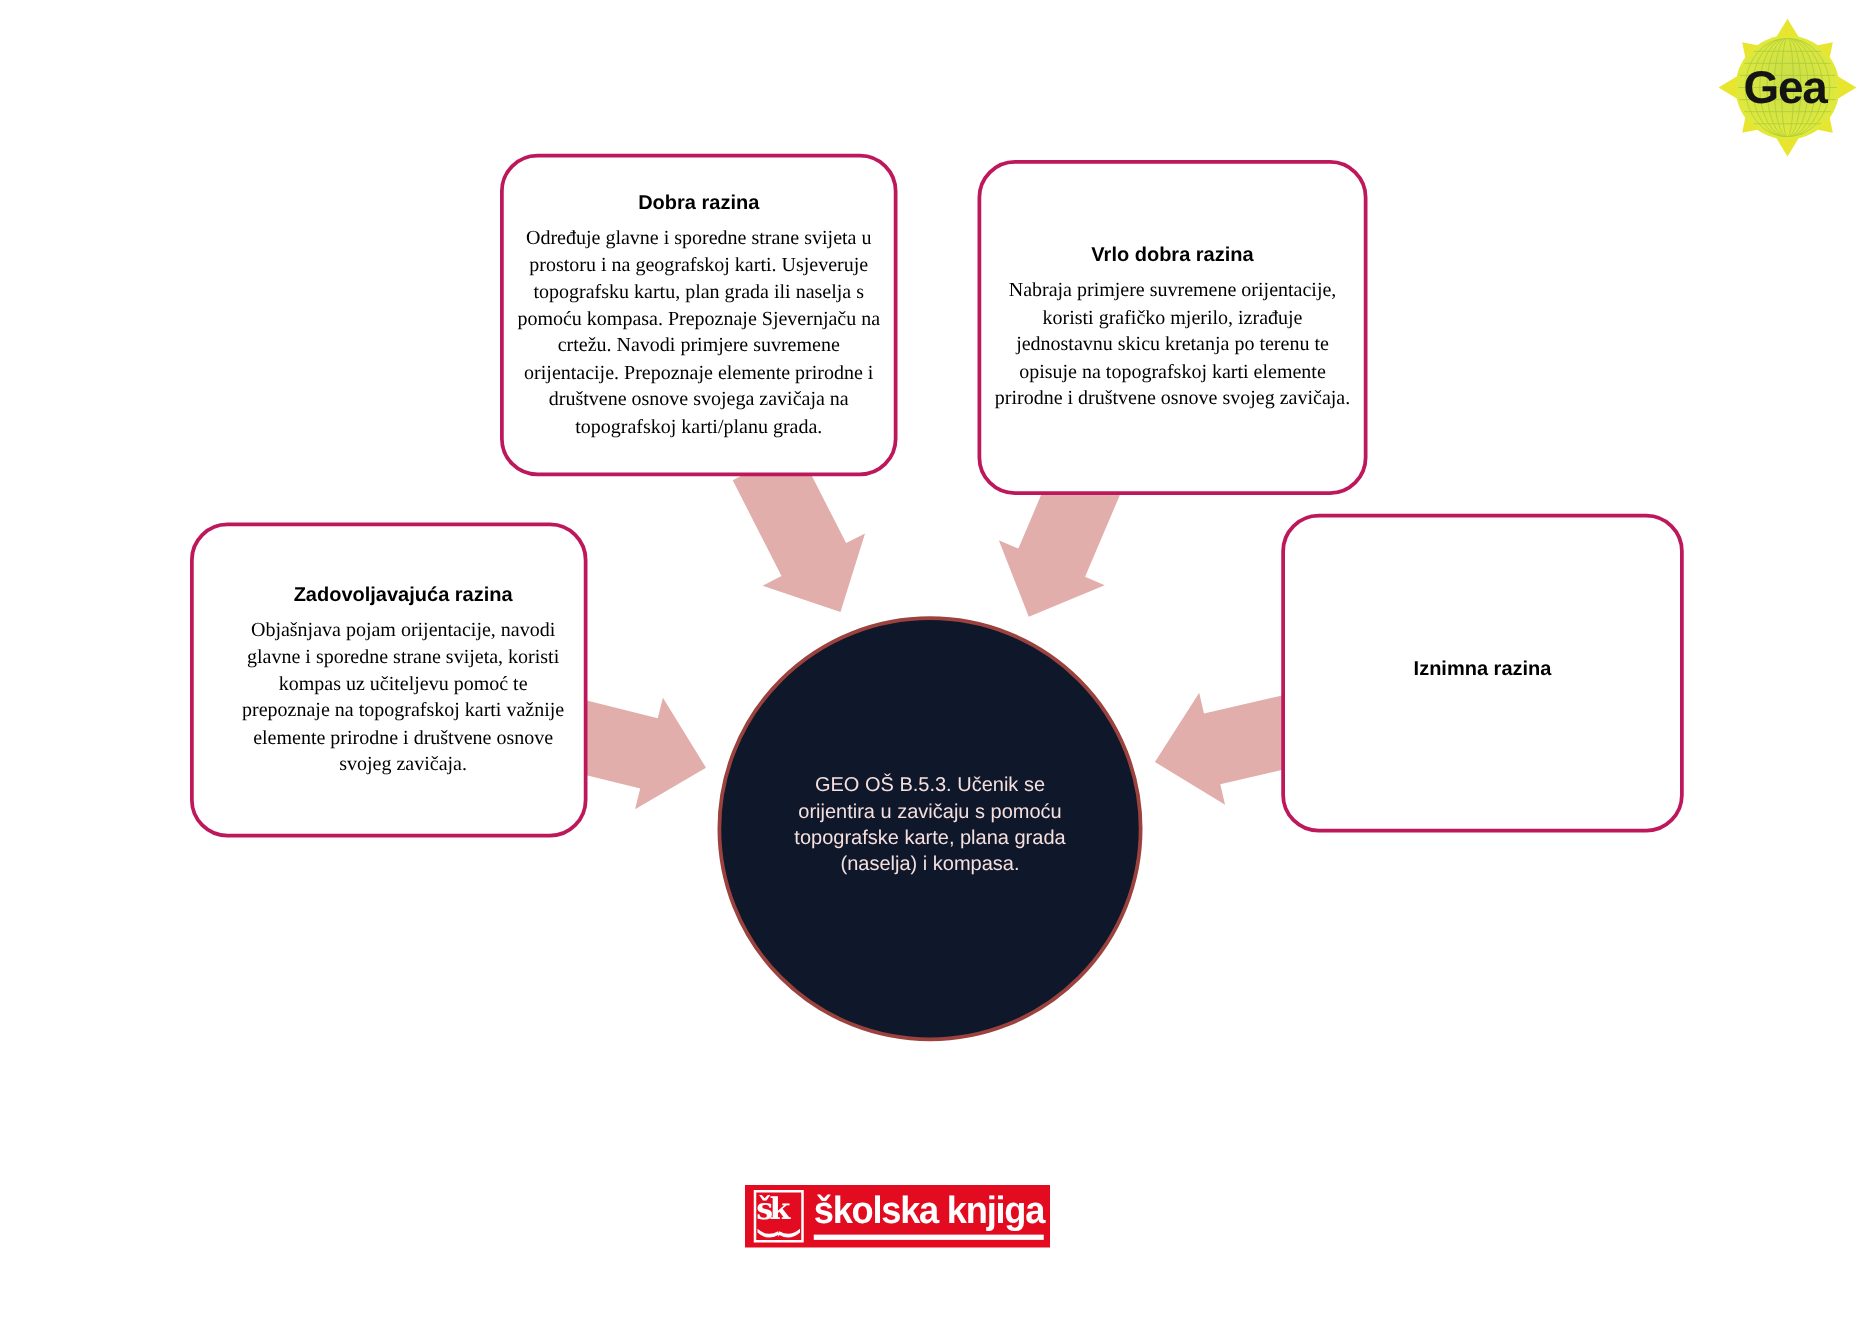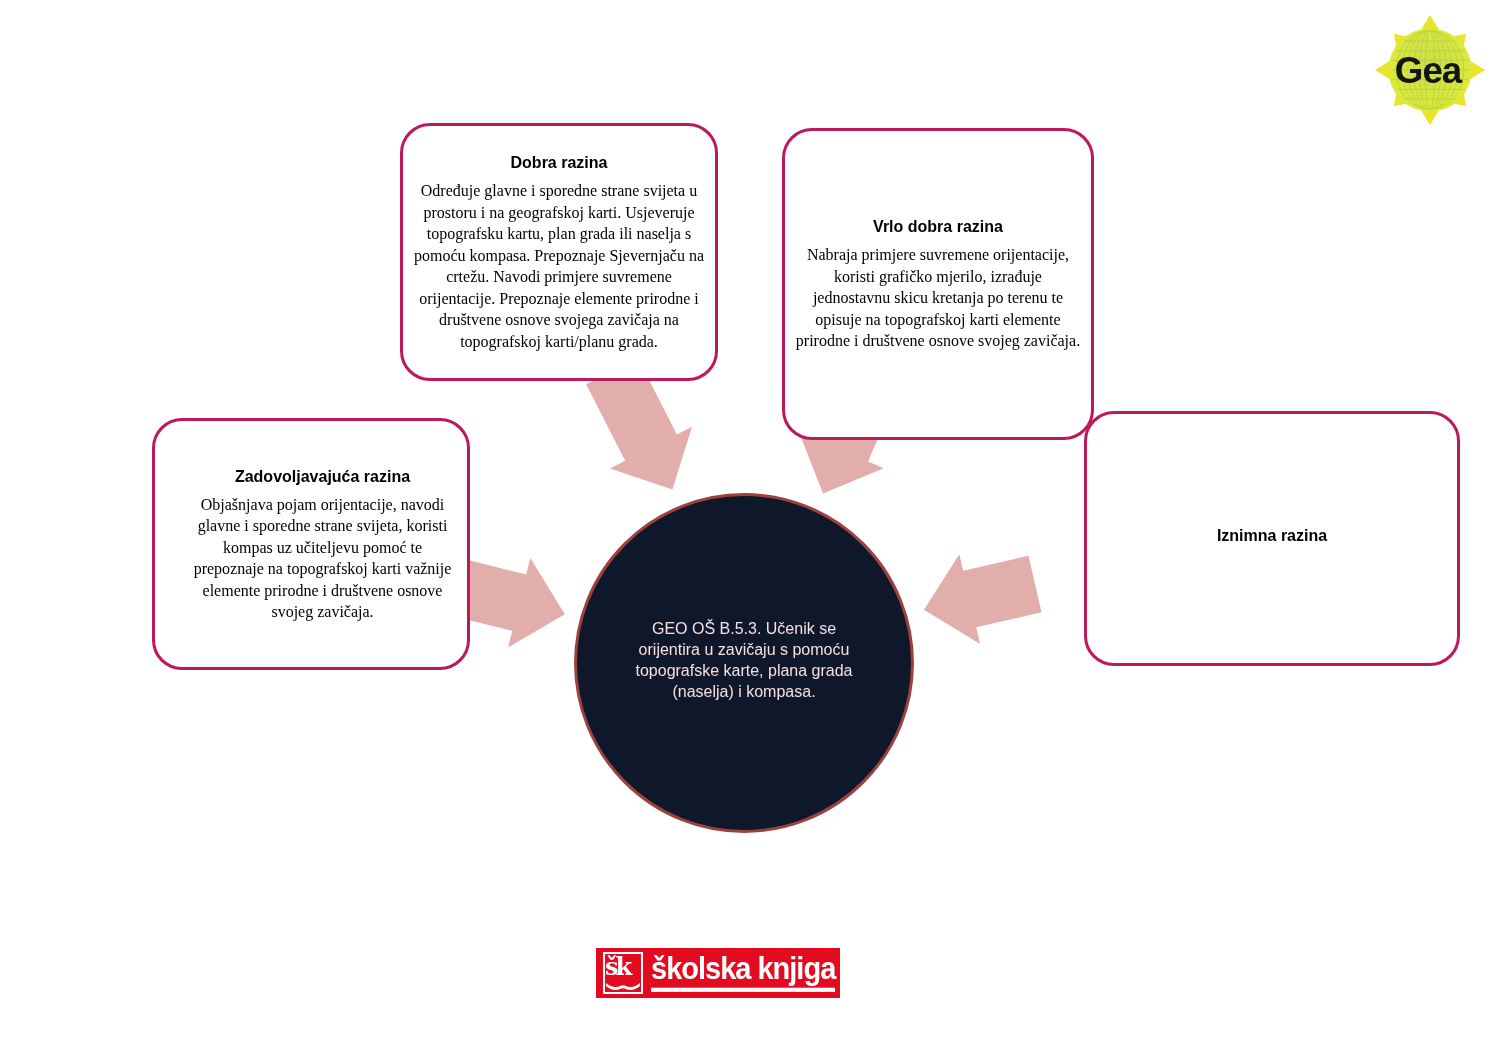--- a/index.html
+++ b/index.html
@@ -41,23 +41,23 @@
     font-size: 16px;
     line-height: 21px;
     margin-bottom: 7px;
   }
   .level-body {
     font-size: 16px;
     line-height: 21.5px;
     font-family: Liberation Serif, serif;
   }
   #box-dobra          { left: 400px; top: 123px; width: 318px; height: 258px; }
-  #box-vrlo-dobra     { left: 782px; top: 128px; width: 312px; height: 312px; }
+  #box-vrlo-dobra     { left: 782px; top: 128px; width: 312px; height: 268px; }
   #box-zadovoljavajuca{ left: 152px; top: 418px; width: 318px; height: 252px; padding-left: 32px; }
-  #box-iznimna        { left: 1084px; top: 411px; width: 376px; height: 255px; gap: 28px; }
+  #box-iznimna        { left: 1025px; top: 411px; width: 322px; height: 255px; gap: 28px; }
 
   
   #outcome-circle {
     position: absolute;
     left: 574px; top: 493px;
     width: 340px; height: 340px;
     box-sizing: border-box;
     border-radius: 50%;
     background: #0f172a;
     border: 3px solid #9C423E;

